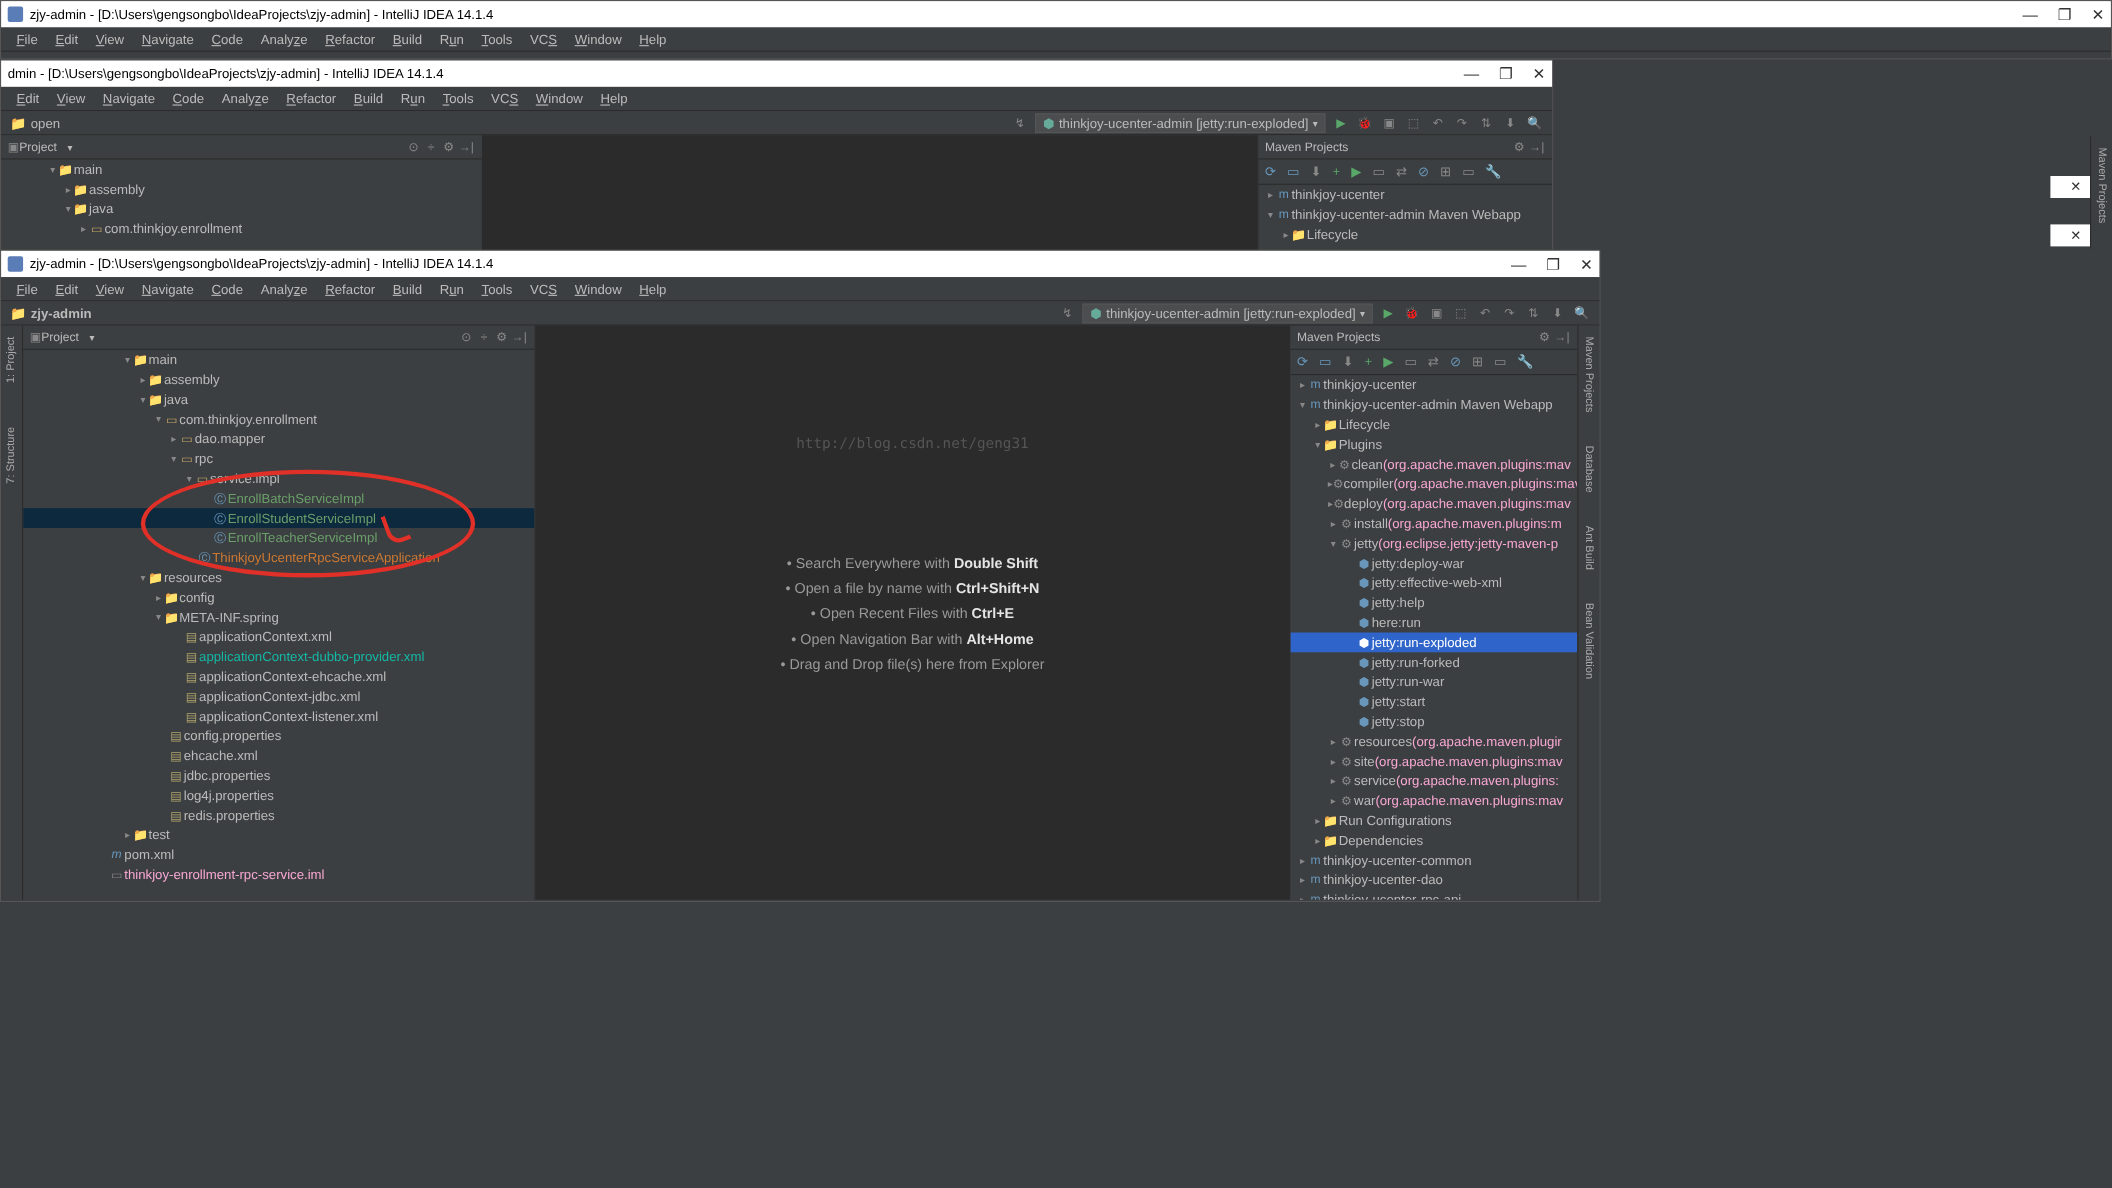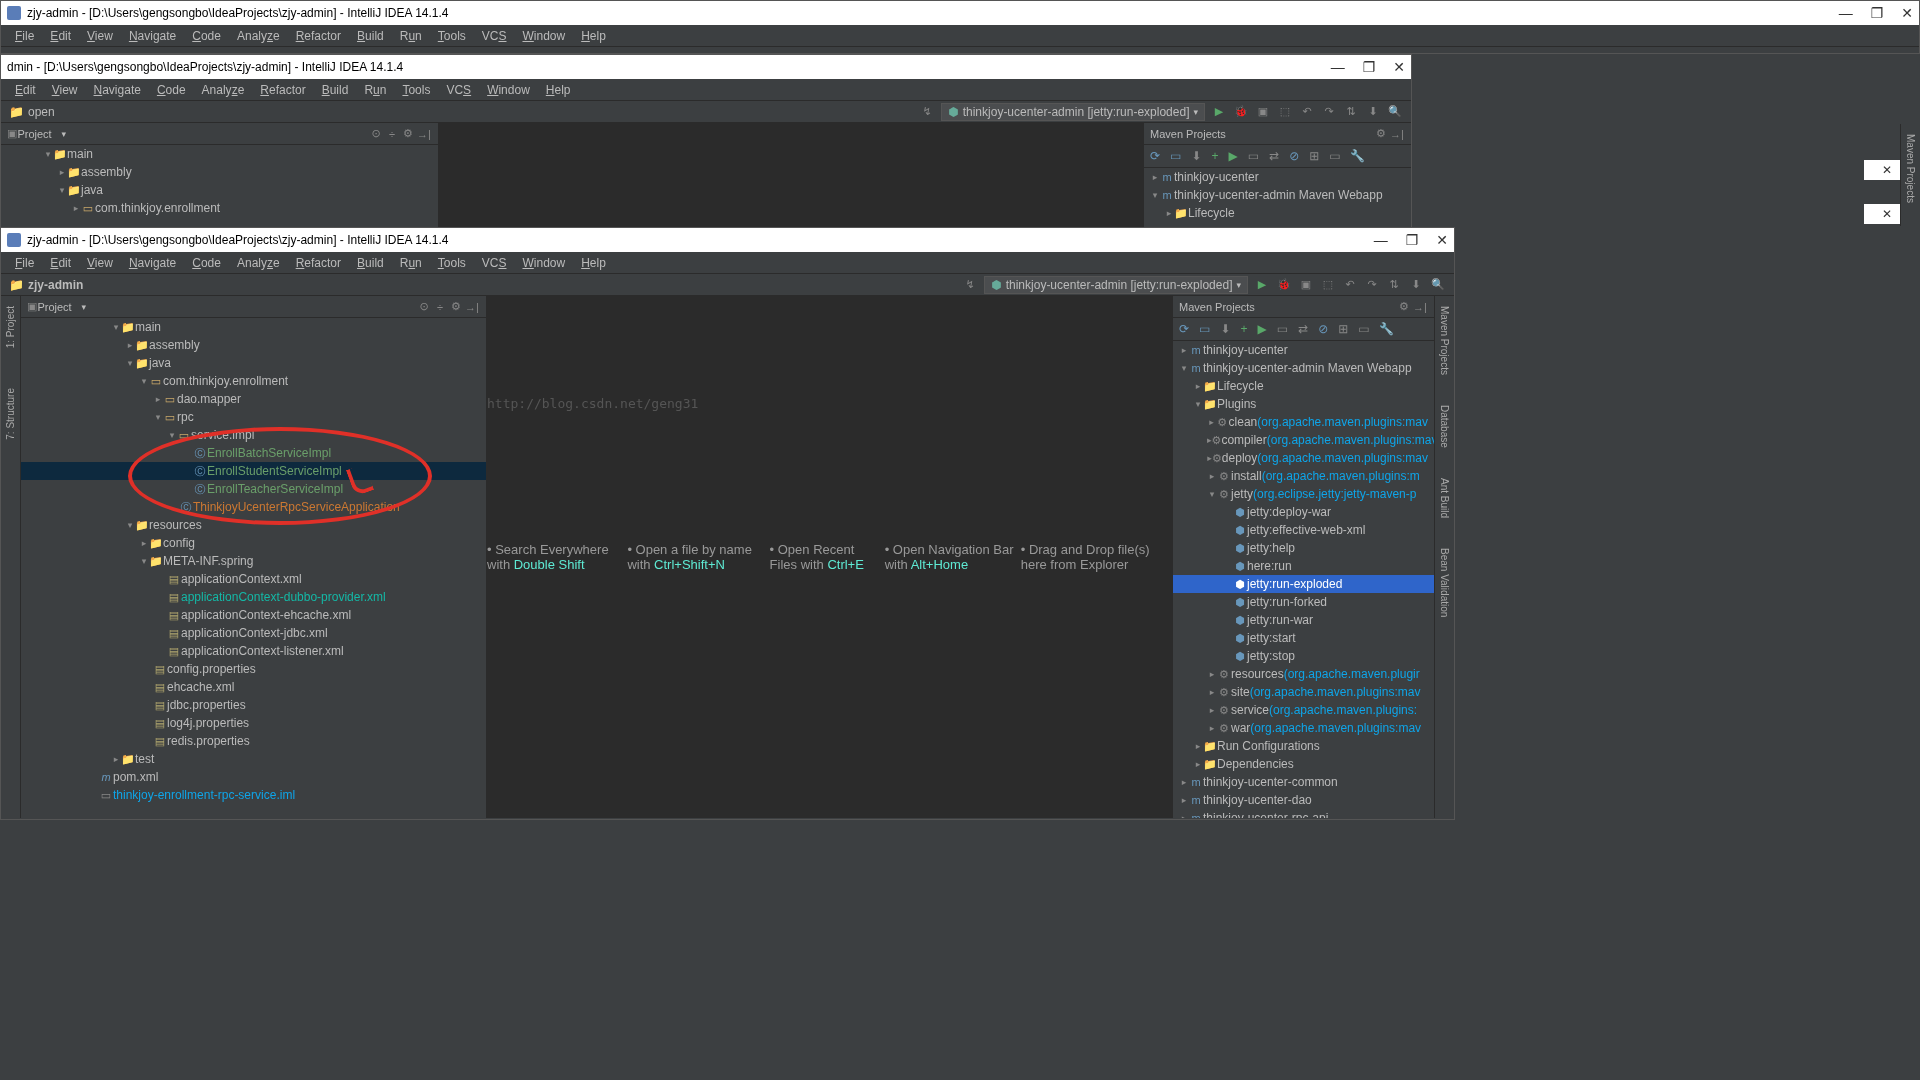--- a/index.html
+++ b/index.html
@@ -24,28 +24,28 @@
 .tree { overflow: hidden; font-size: 12px; }
 .trow { display: flex; align-items: center; height: 18px; white-space: nowrap; padding-right: 6px;}
 .trow .tw { display:inline-block; width:10px; text-align:center; color:#888; font-size:9px;}
 .trow .ico { display:inline-block; width:14px; text-align:center; font-size:11px;}
 .trow.sel { background: #0d293e; }
 .trow.sel2 { background: #2f65ca; color: #fff;}
 .pkg { color: #bbb; }
 .grn { color: #6a9f6a; }
 .orng { color: #cc7832; }
 .yel { color: #14b8a6; }
-.muted { color: #0ea5e9; }
+.muted { color: #f9a8d4; }
 .i-fold { color:#c9a86a;} .i-pkg{color:#c9a86a;} .i-cls{color:#6897bb;} .i-xml{color:#b0a66e;} .i-m{color:#6897bb;}
 .sidebar-v { width: 20px; background: #3c3f41; border-right: 1px solid #2b2b2b; display:flex; flex-direction:column; align-items:center; gap:40px; padding-top:10px;}
 .sidebar-v span { writing-mode: vertical-rl; transform: rotate(180deg); font-size:10px; color:#aaa; cursor:pointer; white-space:nowrap;}
-.editor-empty { flex:1; background:#2b2b2b; display:flex; flex-direction:row; align-items:center; justify-content:flex-start; color:#888;}
+.editor-empty { flex:1; background:#2b2b2b; display:flex; flex-direction:column; align-items:center; justify-content:center; color:#888;}
 .editor-empty .nofile { font-size: 20px; color: #777; border-bottom:1px solid #555; padding:6px 80px; margin-bottom:20px;}
 .editor-empty .hint { font-size: 13px; color: #999; padding: 4px 0;}
-.editor-empty .sc { color: #5eead4; }
+.editor-empty .sc { color: #e5e5e5; font-weight: bold; }
 .water { position:absolute; color:#555; font-family: monospace; font-size:13px;}
 .maven-row { display:flex; gap:10px; padding:4px 6px; border-bottom:1px solid #2b2b2b;}
 .maven-row span { font-size:12px; cursor:pointer;}
 .annot-oval { position:absolute; border:4px solid #e03028; border-radius:50%; pointer-events:none; }
 .annot-line { position:absolute; border-left:4px solid #e03028; border-bottom:4px solid #e03028; border-radius: 0 0 0 12px; width:20px; height:28px; pointer-events:none; transform:rotate(-20deg);}
 .rside-v { width:20px; background:#3c3f41; border-left:1px solid #2b2b2b; position:absolute; right:0; display:flex; flex-direction:column; align-items:center; padding-top:10px; gap:30px;}
 .rside-v span { writing-mode: vertical-rl; font-size:10px; color:#aaa; cursor:pointer; white-space:nowrap;}
 </style>
 </head>
 <body>

